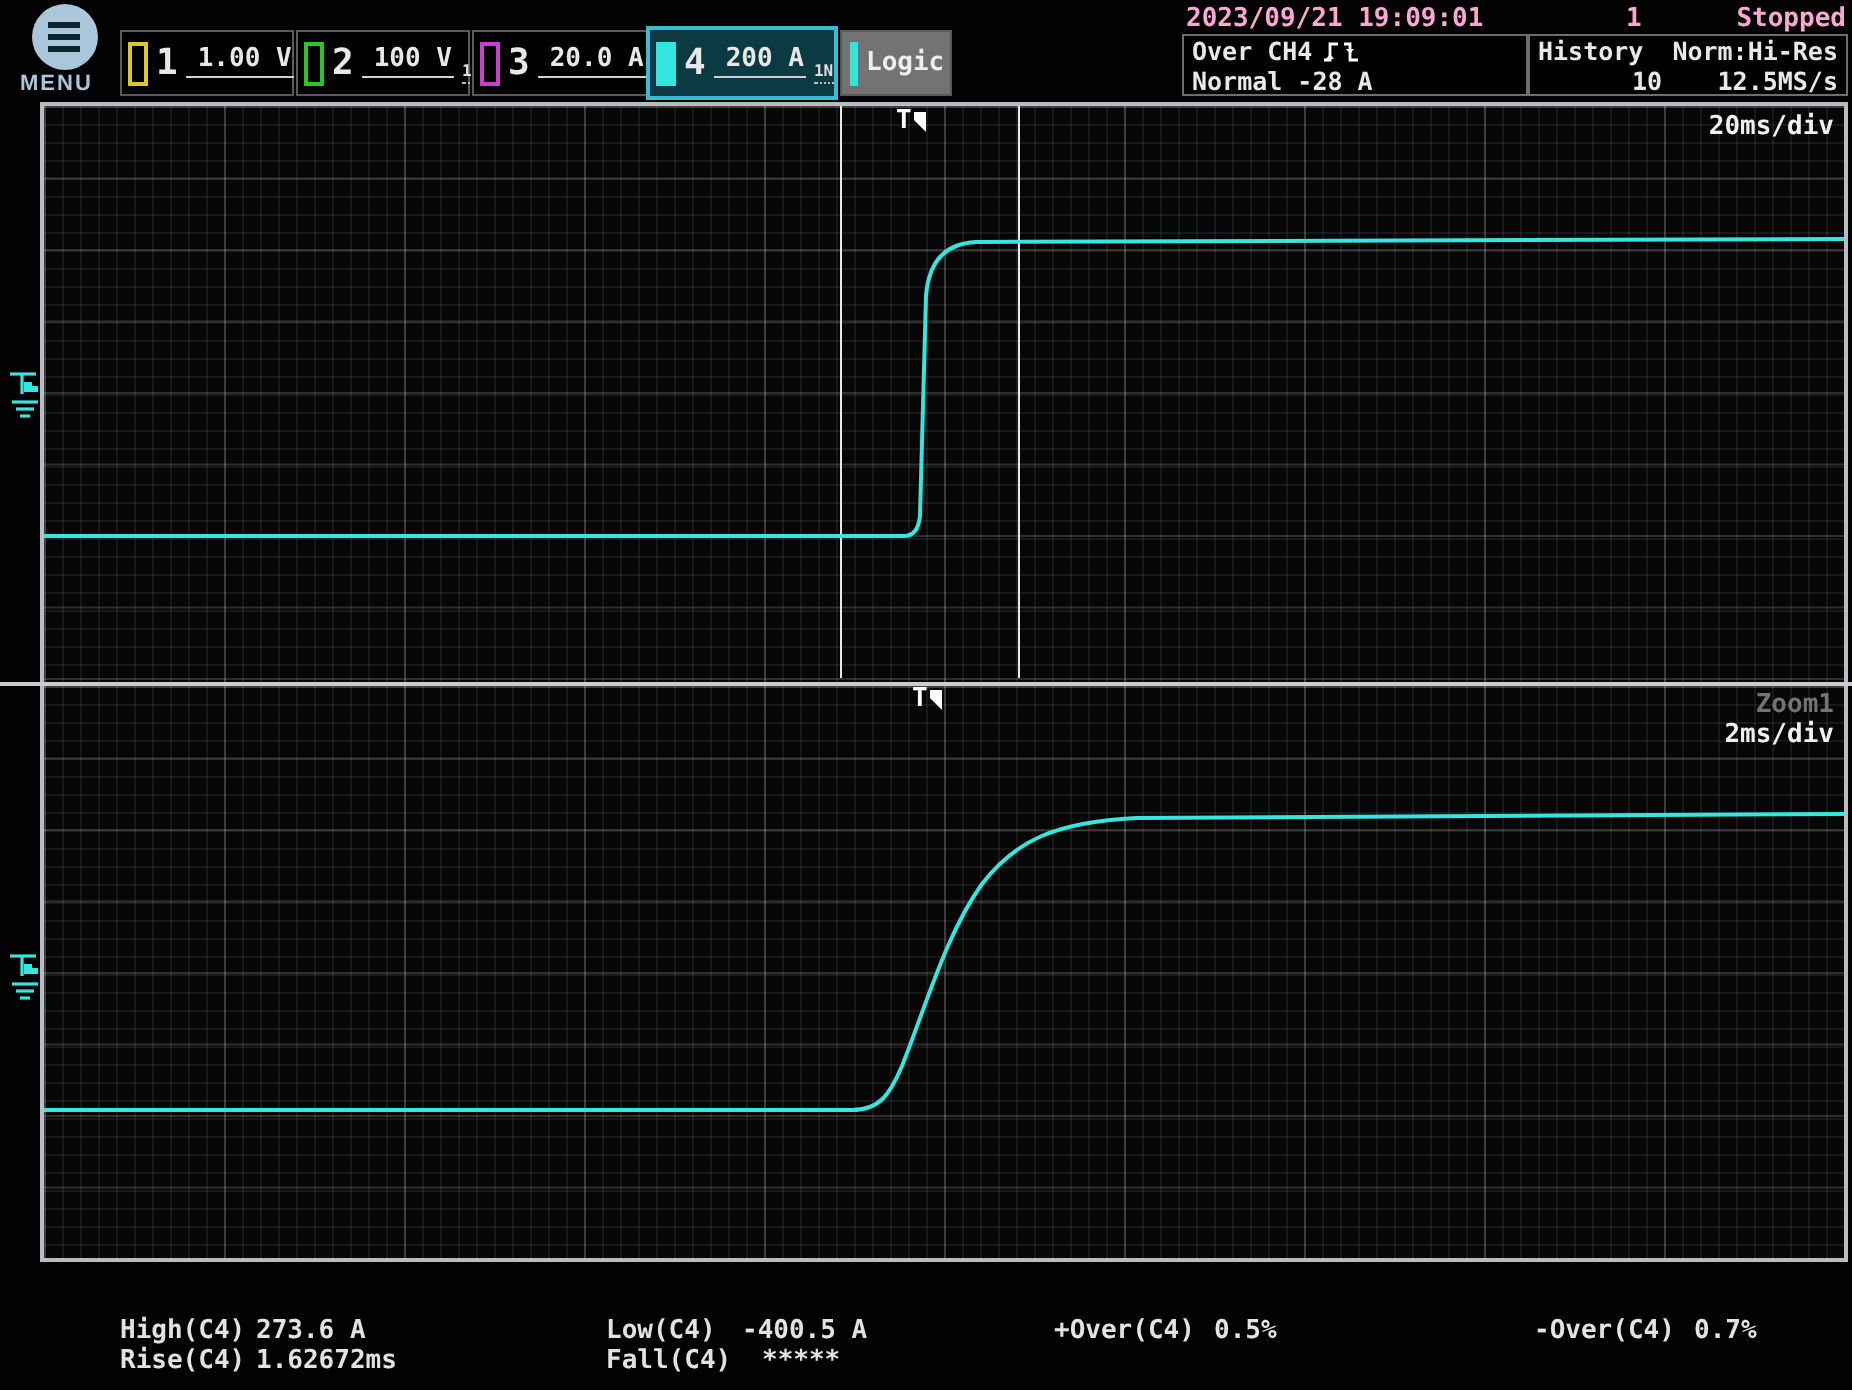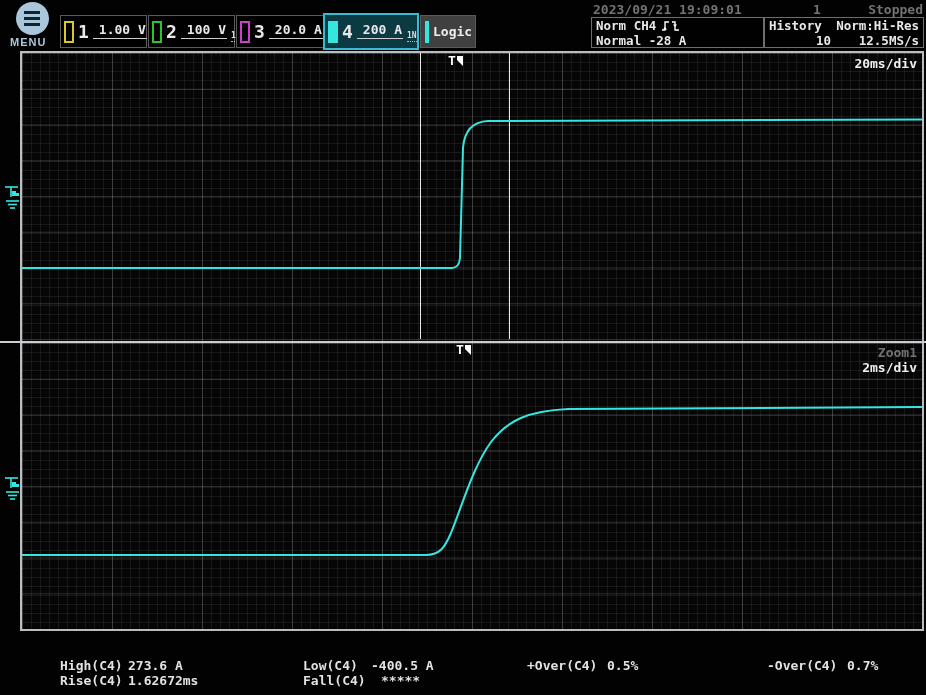--- a/index.html
+++ b/index.html
@@ -18,25 +18,25 @@
            display:flex; align-items:center; padding:0 3px; gap:3px; color:#e8e8e8; }
   .badge.selected { top:13px; height:37px; border:2px solid #38bcd4; background:#0b3a43; }
   .ch-rect { width:10px; height:22px; border:2px solid var(--chc,#888); background:transparent; flex:0 0 auto; }
   .badge.selected .ch-rect { background:var(--chc); }
   .ch-num { font:bold 18px "DejaVu Sans Mono", monospace; padding:0 1px; }
   .ch-col { display:flex; flex-direction:row; align-items:flex-start; }
   .ch-value { font:bold 13px "DejaVu Sans Mono", monospace; border-bottom:1px solid #cfcfcf; padding:0 1px 1px 6px; white-space:nowrap; }
   .ch-icons { display:flex; align-items:center; gap:3px; margin-top:9px; padding-left:4px; }
   .ch-imp { font:bold 8px "DejaVu Sans Mono", monospace; color:#ddd; border-bottom:1px dotted #bbb; padding-bottom:1px; }
   .logic-badge { position:absolute; left:420px; top:15px; width:56px; height:33px; border:1px solid #5a5a5a;
-                 background:#404040; display:flex; align-items:center; gap:4px; padding:0 4px; }
+                 background:#737373; display:flex; align-items:center; gap:4px; padding:0 4px; }
   .logic-rect { width:9px; height:22px; border:2px solid #35e6e0; }
   .logic-label { font:bold 13px "DejaVu Sans Mono", monospace; color:#eee; }
 
-  .status-line { position:absolute; top:2px; font:bold 13px "DejaVu Sans Mono", monospace; color:#737373; white-space:nowrap; }
+  .status-line { position:absolute; top:2px; font:bold 13px "DejaVu Sans Mono", monospace; color:#f9a8d4; white-space:nowrap; }
   #dt { left:593px; } #acq { left:813px; } #runstate { right:3px; text-align:right; }
 
   .info-box { position:absolute; top:17px; height:31px; border:1px solid #6e6e6e; background:#010101;
               color:#e8e8e8; font:bold 12.5px "DejaVu Sans Mono", monospace; padding:0 4px; }
   .info-box .row { height:15px; display:flex; align-items:center; white-space:nowrap; }
   #trig-box { left:591px; width:173px; }
   #hist-box { left:764px; width:160px; }
   #hist-box .row { justify-content:space-between; }
   #hist-box .num10 { display:inline-block; width:62px; text-align:right; }
   .edge-icons { display:inline-flex; gap:1px; margin-left:5px; }
@@ -147,21 +147,21 @@
     <span class="logic-rect"></span>
     <span class="logic-label">Logic</span>
   </div>
 
   <span class="status-line" id="dt">2023/09/21 19:09:01</span>
   <span class="status-line" id="acq">1</span>
   <span class="status-line" id="runstate">Stopped</span>
 
   <div class="info-box" id="trig-box">
     <div class="row">
-      <span>Norm CH4</span>
+      <span>Over CH4</span>
       <span class="edge-icons">
         <svg width="9" height="12" viewBox="0 0 9 12">
             <path d="M1,10 H4 V2 H8" stroke="#fff" stroke-width="1.4" fill="none"></path>
             <path d="M4,7 l-2,2.5 h4 z" fill="#fff"></path>
           </svg>
         <svg width="9" height="12" viewBox="0 0 9 12">
             <path d="M1,2 H4 V10 H8" stroke="#fff" stroke-width="1.4" fill="none"></path>
             <path d="M4,5 l-2,-2.5 h4 z" fill="#fff" transform="translate(0,2)"></path>
           </svg>
       </span>

